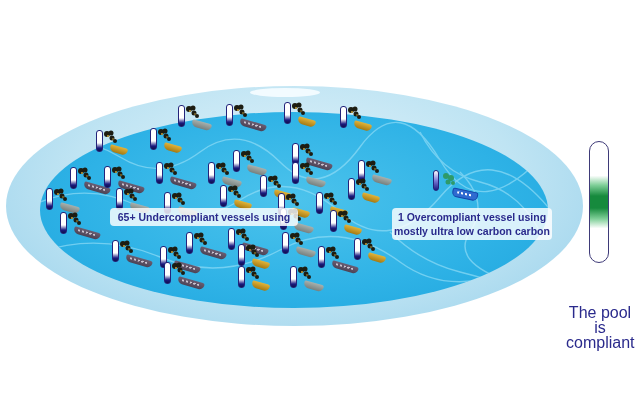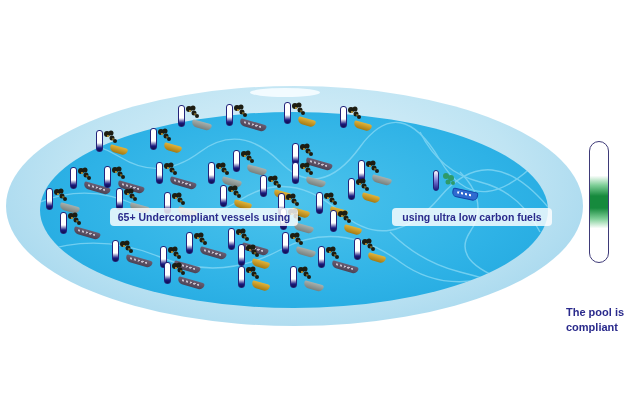--- a/index.html
+++ b/index.html
@@ -27,21 +27,21 @@
   .green-unit{position:absolute;left:433px;top:170px;width:40px;height:30px;}
   .green-thermo{position:absolute;left:0;top:0;width:4px;height:19px;border-radius:3px;border:1px solid #23237a;
     background:linear-gradient(#ffffff 0%,#7c7cd8 50%,#1a1a80 100%);}
   .green-sprig{position:absolute;left:8px;top:2px;width:16px;height:14px;}
   .green-ship{position:absolute;left:19px;top:20px;width:24px;height:7px;border-radius:2px 2px 5px 5px;
     background:#2f6ad0;border:1px solid #1244a8;transform:rotate(12deg);}
   .green-ship::after{content:"";position:absolute;left:4px;right:4px;top:2px;height:2px;
     background:repeating-linear-gradient(90deg,#ffffff 0 2px,transparent 2px 4px);}
   .gauge{position:absolute;left:589px;top:141px;width:18px;height:120px;border:1.5px solid #3e3a78;border-radius:10px;
     background:linear-gradient(#ffffff 0%,#ffffff 28%,#7fcf98 36%,#168a3d 45%,#168a3d 55%,#7fcf98 64%,#ffffff 72%,#ffffff 100%);}
-  .gauge-caption{position:absolute;left:566px;top:305px;width:68px;color:#2a2a8c;font-weight:bold;font-size:11px;line-height:15px;}
+  .gauge-caption{position:absolute;left:566px;top:305px;width:68px;text-align:center;color:#2a2a8c;font-weight:normal;font-size:16px;line-height:15px;}
 </style>
 </head>
 <body>
 
 <div class="pool-rim"></div>
 <div class="pool-rim-top"></div>
 
 <div class="pool-water">
   <svg width="508" height="196">
     <g fill="none" stroke="#8fdcf6" stroke-width="1.4" opacity="0.7">
@@ -645,20 +645,21 @@
       </g>
   </svg>
   <div class="green-ship"></div>
 </div>
 
 <div class="label-box label-under">
   <div>65+ Undercompliant vessels using</div>
 </div>
 
 <div class="label-box label-over">
-  <div>using ultra low carbon fuels</div>
+  <div>1 Overcompliant vessel using</div>
+  <div>mostly ultra low carbon carbon</div>
 </div>
 
 <div class="gauge"></div>
 <div class="gauge-caption">
   <div>The pool is</div>
   <div>compliant</div>
 </div>
 
 </body></html>

